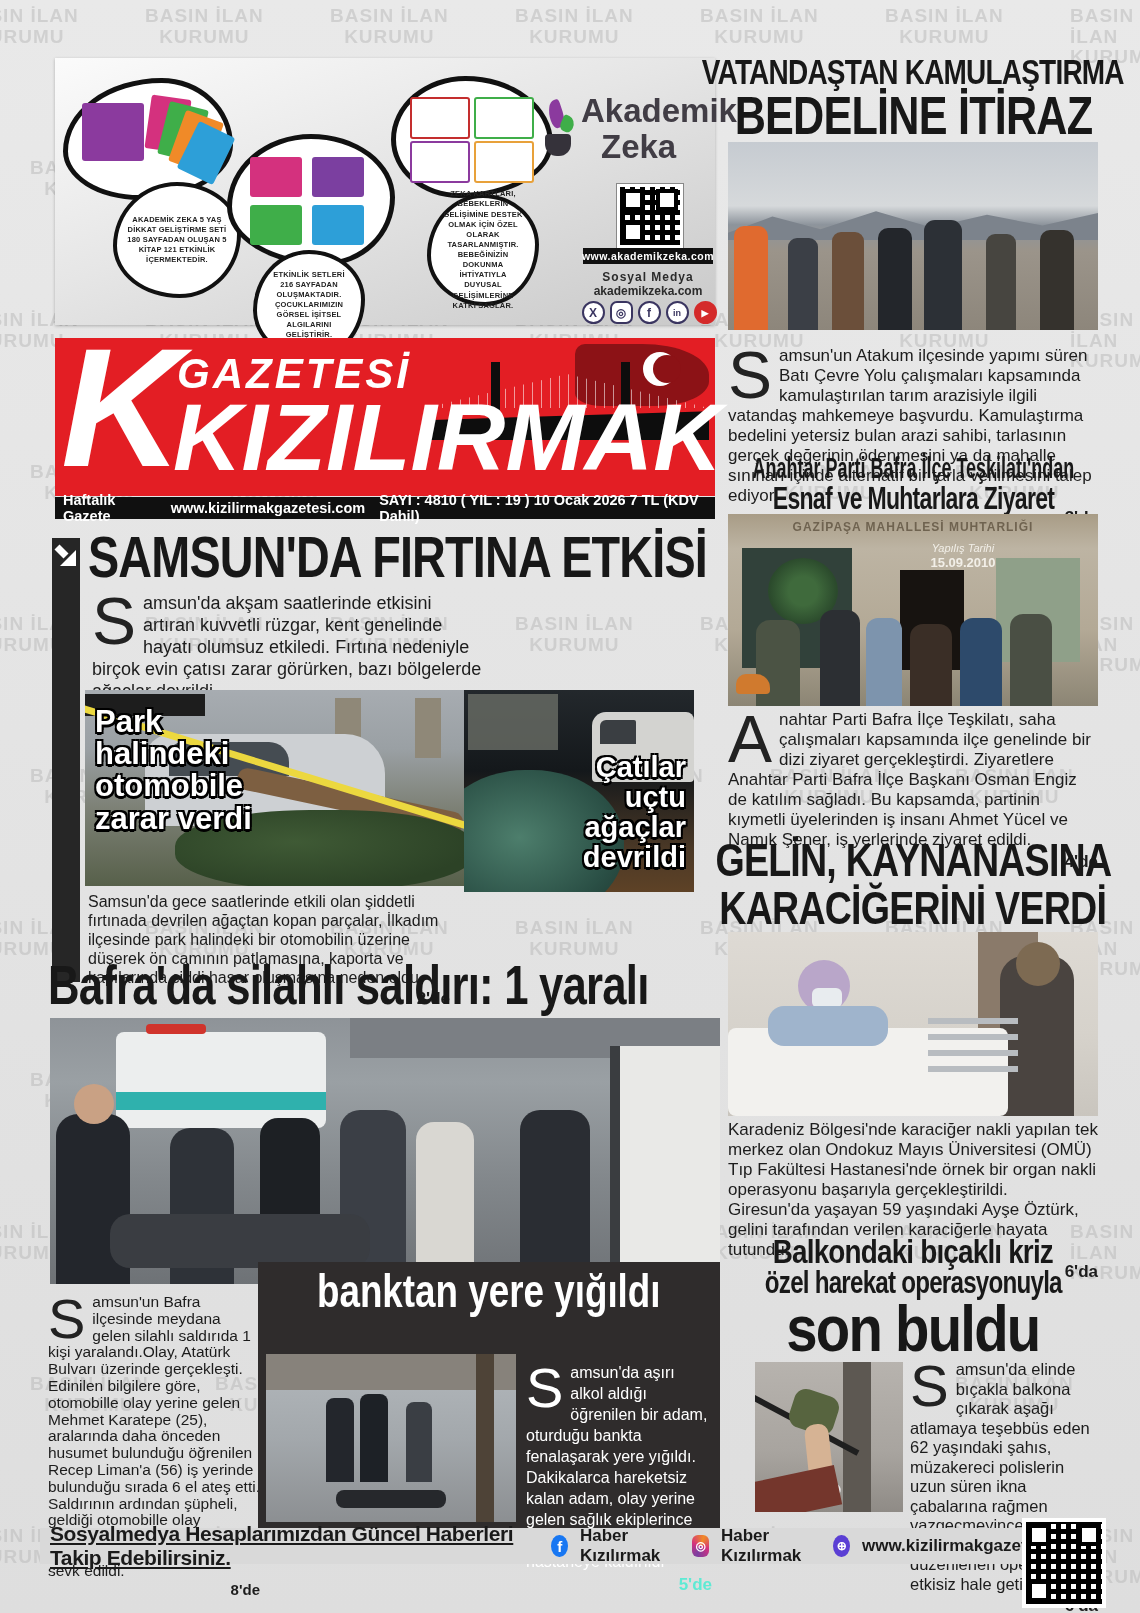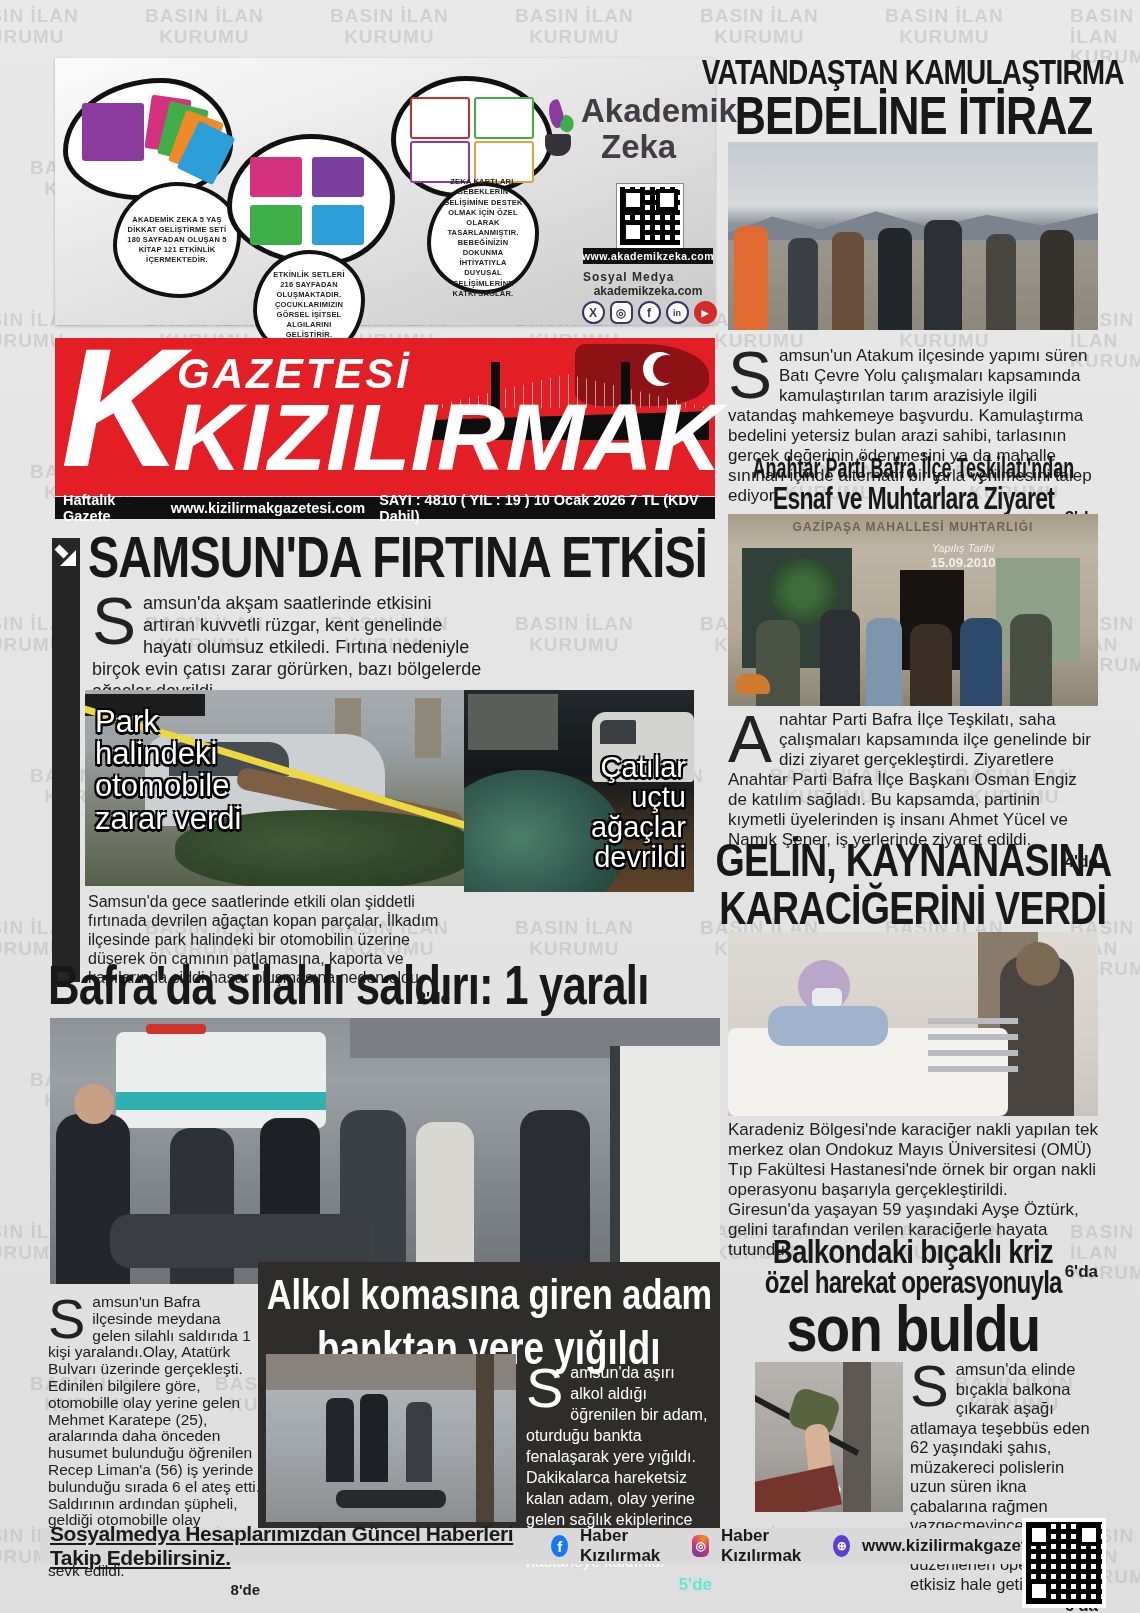--- a/index.html
+++ b/index.html
@@ -12,21 +12,21 @@
   .z1{z-index:1;}
   .cond{display:inline-block;transform:scaleX(.8);transform-origin:center;white-space:nowrap;font-weight:700;}
   .cond-l{transform-origin:left center;}
   .hl{font-weight:700;color:#181818;letter-spacing:-1px;}
   .center{display:flex;justify-content:center;}
   .body-txt{font-size:17px;line-height:20px;color:#1c1c1c;text-align:left;}
   .dropcap{float:left;font-size:66px;line-height:52px;font-weight:400;margin:3px 7px 0 0;color:#222;}
   .pref{display:block;text-align:right;font-weight:700;font-size:17px;margin-top:2px;}
   .ph{position:absolute;overflow:hidden;}
   .s{position:absolute;}
-  .ovl{font-weight:400;color:#fff;line-height:1.04;
+  .ovl{font-weight:700;color:#fff;line-height:1.04;
        text-shadow:-2px -2px 0 #000,2px -2px 0 #000,-2px 2px 0 #000,2px 2px 0 #000,0 3px 0 #000;}
   
   .blob{position:absolute;background:#fff;border:5px solid #111;}
   .bubble{position:absolute;background:#fff;border:4px solid #111;border-radius:50% 50% 48% 52%/55% 45% 55% 45%;
           display:flex;align-items:center;justify-content:center;text-align:center;
           font-weight:700;font-size:7.5px;line-height:1.35;color:#222;padding:10px;box-sizing:border-box;letter-spacing:.2px;}
   .box{position:absolute;border-radius:3px;}
   .qr{background:
       repeating-linear-gradient(90deg,#000 0 5px,transparent 5px 10px),
       repeating-linear-gradient(0deg,#000 0 5px,#fff 5px 10px);}
@@ -352,21 +352,21 @@
     <div class="bubble" style="left:198px;top:192px;width:112px;height:110px;">
       <span>ETKİNLİK SETLERİ 216 SAYFADAN OLUŞMAKTADIR. ÇOCUKLARIMIZIN GÖRSEL İŞİTSEL ALGILARINI GELİŞTİRİR.</span>
     </div>
 
     <div class="blob" style="left:336px;top:18px;width:152px;height:112px;border-radius:46% 54% 58% 42%/52% 55% 45% 48%;">
       <div class="box" style="left:14px;top:16px;width:56px;height:38px;background:#fff;border:2px solid #c42e2e;"></div>
       <div class="box" style="left:78px;top:16px;width:56px;height:38px;background:#fff;border:2px solid #3fae49;"></div>
       <div class="box" style="left:14px;top:60px;width:56px;height:38px;background:#fff;border:2px solid #8b3a9e;"></div>
       <div class="box" style="left:78px;top:60px;width:56px;height:38px;background:#fff;border:2px solid #e8a13a;"></div>
     </div>
-    <div class="bubble" style="left:372px;top:124px;width:112px;height:112px;">
+    <div class="bubble" style="left:372px;top:136px;width:112px;height:112px;">
       <span>ZEKA KARTLARI, BEBEKLERİN GELİŞİMİNE DESTEK OLMAK İÇİN ÖZEL OLARAK TASARLANMIŞTIR. BEBEĞİNİZİN DOKUNMA İHTİYATIYLA DUYUSAL GELİŞİMLERİNE KATKI SAĞLAR.</span>
     </div>
 
     <div class="abs" style="left:488px;top:34px;width:170px;height:90px;">
       <div class="s" style="left:0;top:8px;width:34px;height:60px;">
         <div class="s" style="left:6px;top:0;width:14px;height:28px;background:#8b3a9e;border-radius:80% 20% 60% 40%;transform:rotate(-18deg);"></div>
         <div class="s" style="left:18px;top:16px;width:13px;height:16px;background:#3fae49;border-radius:20% 80% 50% 50%;transform:rotate(24deg);"></div>
         <div class="s" style="left:2px;top:34px;width:26px;height:22px;background:#35323a;border-radius:4px 4px 12px 12px;"></div>
       </div>
       <div class="s" style="left:38px;top:0;font-weight:700;font-size:33px;color:#413d45;letter-spacing:0;">Akademik</div>
@@ -375,21 +375,21 @@
 
     <div class="abs qr" style="left:562px;top:126px;width:60px;height:58px;border:3px solid #fff;outline:1px solid #888;">
       <div class="c" style="left:2px;top:2px;"></div>
       <div class="c" style="right:2px;top:2px;"></div>
       <div class="c" style="left:2px;bottom:2px;"></div>
     </div>
 
     <div class="abs" style="left:528px;top:190px;width:130px;height:16px;background:#111;color:#fff;display:flex;align-items:center;justify-content:center;">
       <span style="font-weight:700;font-size:10.5px;letter-spacing:.5px;">www.akademikzeka.com</span>
     </div>
-    <div class="abs" style="left:528px;top:212px;width:130px;text-align:left;font-weight:700;font-size:12px;color:#2b2b2b;letter-spacing:1px;">Sosyal Medya</div>
+    <div class="abs" style="left:528px;top:212px;width:130px;text-align:center;font-weight:700;font-size:12px;color:#2b2b2b;letter-spacing:1px;">Sosyal Medya</div>
     <div class="abs" style="left:528px;top:226px;width:130px;text-align:center;font-weight:700;font-size:12px;color:#2b2b2b;">akademikzeka.com</div>
     <div class="abs" style="left:524px;top:243px;width:140px;display:flex;gap:5px;justify-content:center;">
       <div class="soc">X</div>
       <div class="soc" style="border-radius:30%;">◎</div>
       <div class="soc">f</div>
       <div class="soc" style="font-size:9px;">in</div>
       <div class="soc" style="background:#d42a2a;border-color:#d42a2a;color:#fff;font-size:9px;">▶</div>
     </div>
   </div>
 
@@ -486,23 +486,20 @@
     <div class="s" style="left:470px;top:92px;width:70px;height:174px;background:#2a2d33;border-radius:20px 20px 0 0;"></div>
     <div class="s" style="left:60px;top:196px;width:260px;height:54px;background:#3a3d42;border-radius:20px;"></div>
   </div>
   <div class="abs z1 body-txt" style="left:48px;top:1294px;width:212px;font-size:15.5px;line-height:16.8px;">
     <span class="dropcap" style="font-size:56px;line-height:44px;">S</span>
     <span>amsun'un Bafra ilçesinde meydana gelen silahlı saldırıda 1 kişi yaralandı.Olay, Atatürk Bulvarı üzerinde gerçekleşti. Edinilen bilgilere göre, otomobille olay yerine gelen Mehmet Karatepe (25), aralarında daha önceden husumet bulunduğu öğrenilen Recep Liman'a (56) iş yerinde bulunduğu sırada 6 el ateş etti. Saldırının ardından şüpheli, geldiği otomobille olay yerinden kaçtı.İhbar üzerine bölgeye polis ve sağlık ekipleri sevk edildi.</span>
     <span class="pref" style="font-size:15px;">8'de</span>
   </div>
 
   <div class="abs z1" style="left:258px;top:1262px;width:462px;height:268px;background:#2f2c2c;">
-    <div class="center" style="margin-top:8px;">
-      <span class="cond" style="color:#fff;font-size:43px;transform:scaleX(.8);">Alkol komasına giren adam</span>
-    </div>
     <div class="center" style="margin-top:2px;">
       <span class="cond" style="color:#fff;font-size:46px;transform:scaleX(.8);">banktan yere yığıldı</span>
     </div>
     <div class="ph" style="left:8px;top:92px;width:250px;height:168px;background:linear-gradient(180deg,#b3b8bc 0%,#a3a8ac 50%,#8c8f92 100%);">
       <div class="s" style="left:0;top:0;width:250px;height:36px;background:#87827b;"></div>
       <div class="s" style="left:210px;top:0;width:18px;height:168px;background:#4e4337;"></div>
       <div class="s" style="left:60px;top:44px;width:28px;height:84px;background:#23262c;border-radius:8px 8px 0 0;"></div>
       <div class="s" style="left:94px;top:40px;width:28px;height:88px;background:#1d2126;border-radius:8px 8px 0 0;"></div>
       <div class="s" style="left:140px;top:48px;width:26px;height:80px;background:#3a3e44;border-radius:8px 8px 0 0;"></div>
       <div class="s" style="left:70px;top:136px;width:110px;height:18px;background:#26282c;border-radius:8px;"></div>

